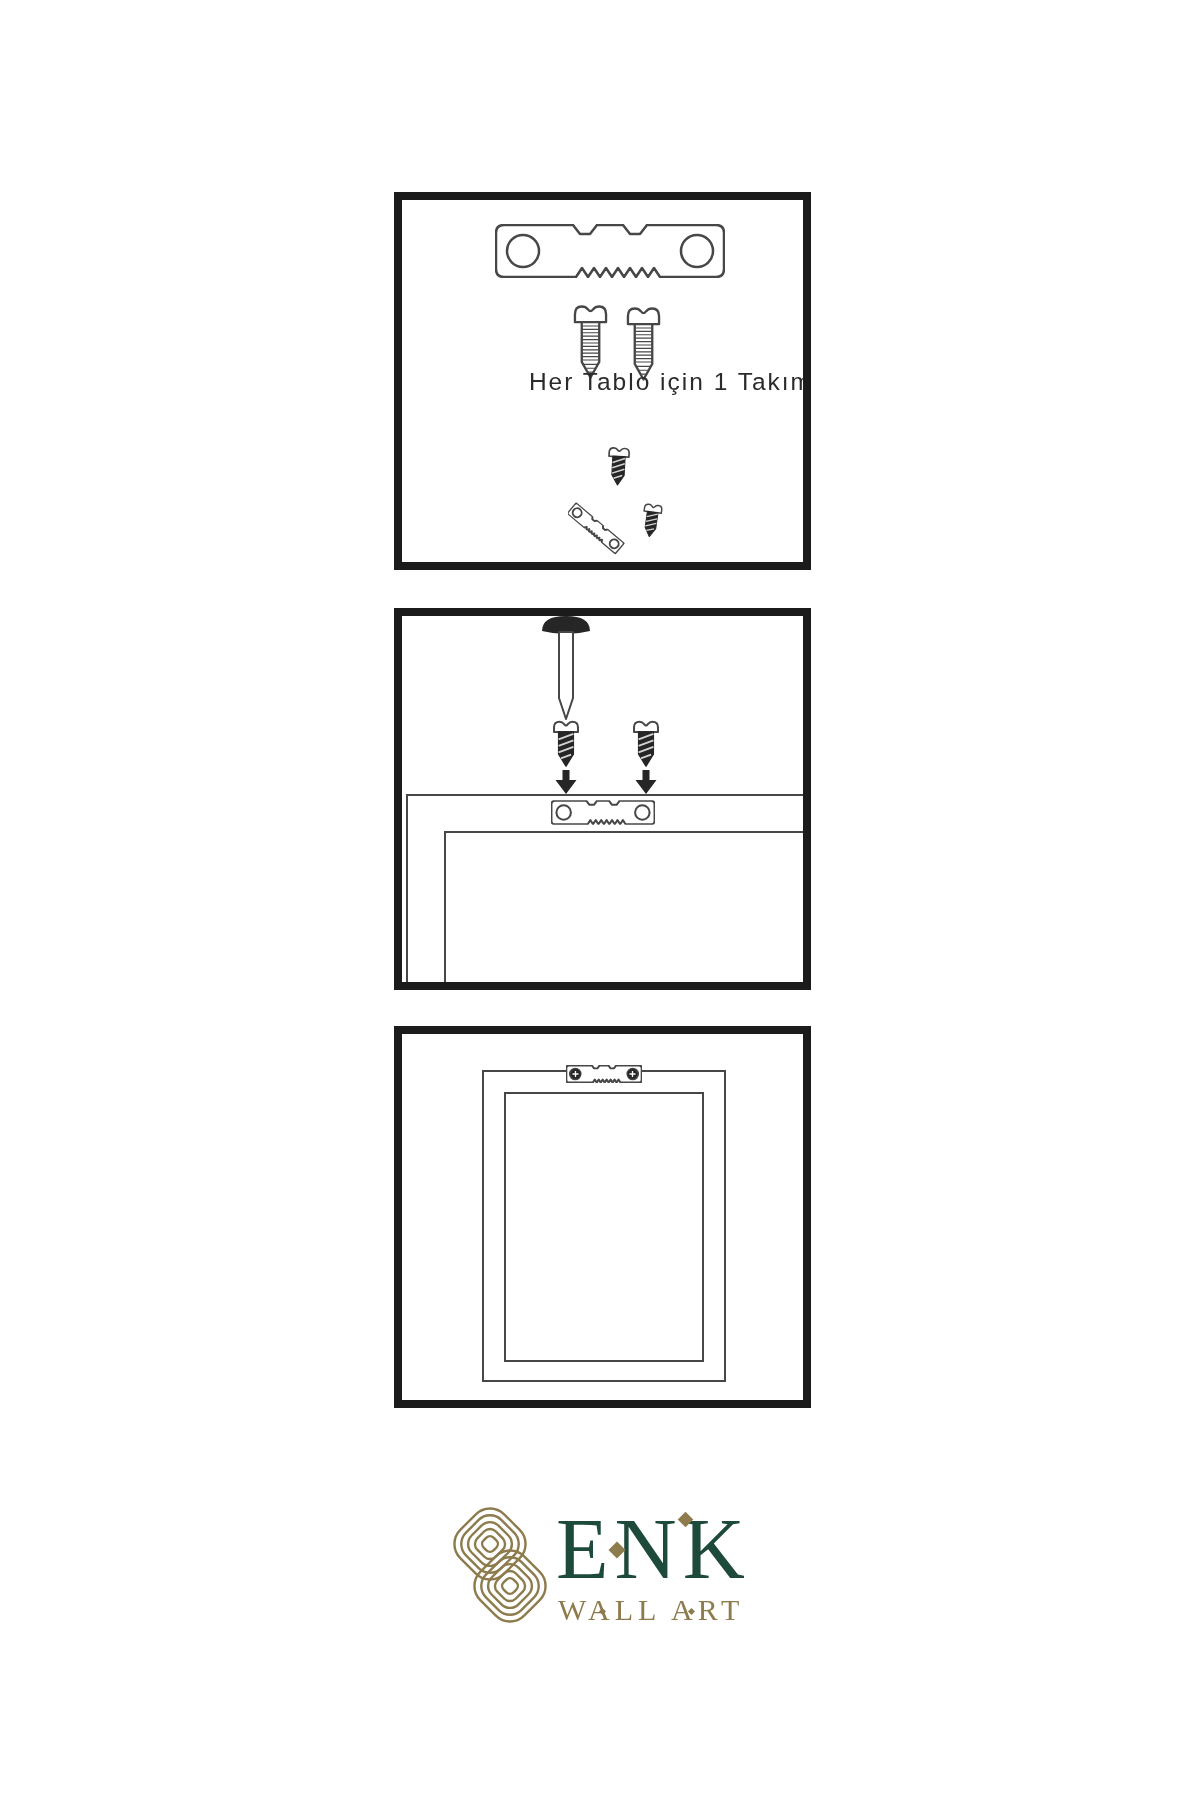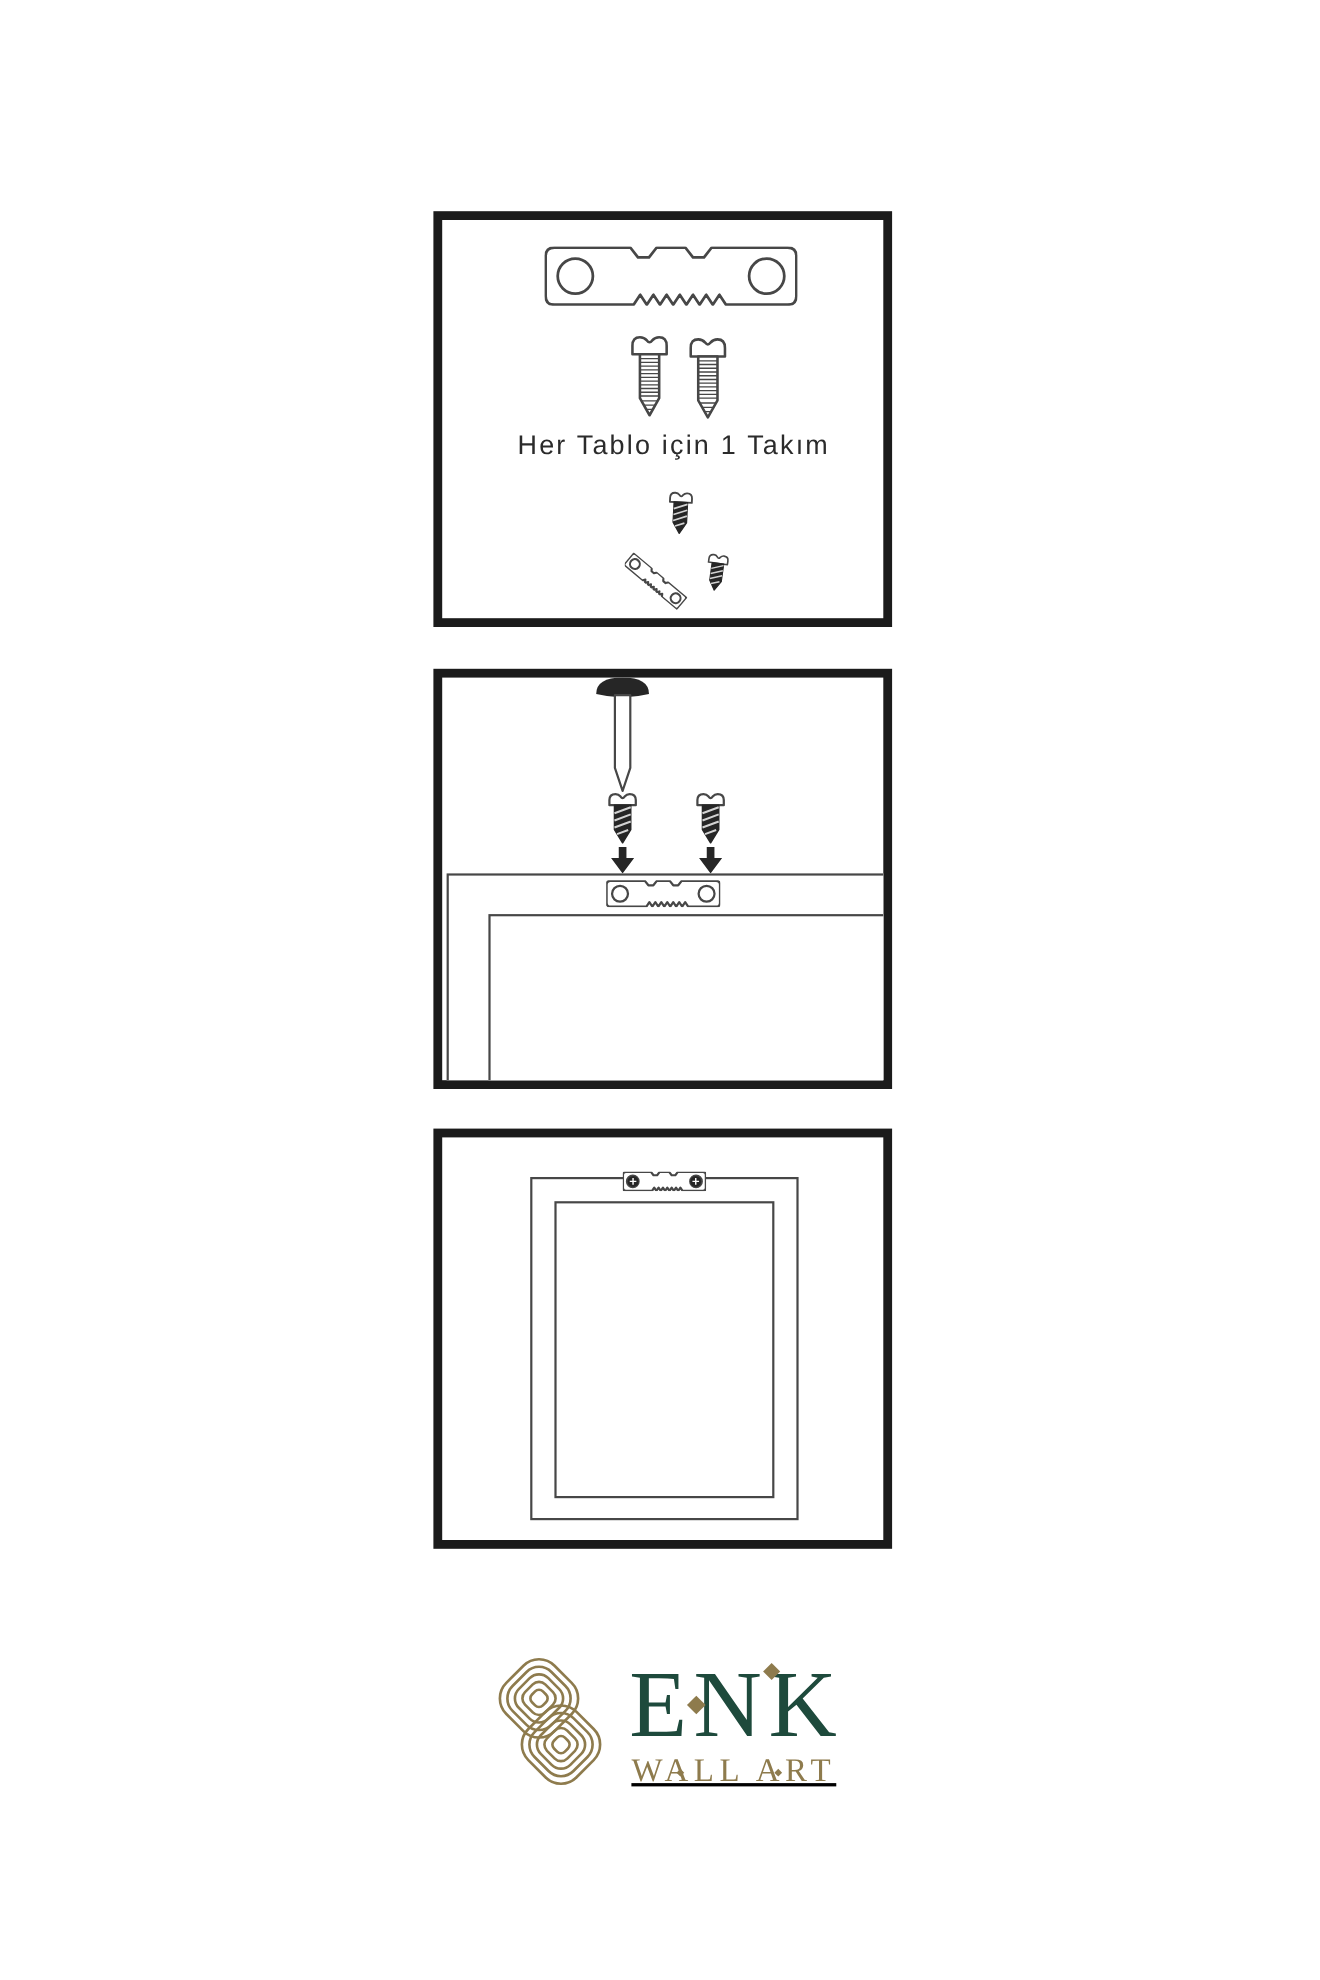--- a/index.html
+++ b/index.html
@@ -13,36 +13,36 @@
     border:8px solid var(--panel-border,#1b1b1b);
     background:#ffffff; overflow:hidden;
   }
   .panel-1 { top:192px;  height:362px; }
   .panel-2 { top:608px;  height:366px; }
   .panel-3 { top:1026px; height:366px; }
   .abs { position:absolute; }
   .panel svg { color:var(--line,#474747); display:block; }
 
   .caption {
-    position:absolute; left:0; right:0; top:192px; text-align:center;
+    position:absolute; left:0; right:0; top:168px; text-align:right;
     transform:translateX(10px);
     font-size:24.5px; letter-spacing:2px; font-weight:300;
     color:var(--caption,#2b2b2b); white-space:nowrap;
   }
 
   .frame-edge { position:absolute; border:2px solid var(--line,#474747); background:#ffffff; }
   .p2-frame-outer { left:4px;  top:178px; right:-12px; bottom:-12px; }
   .p2-frame-inner { left:42px; top:215px; right:-12px; bottom:-12px; }
   .p3-frame-outer { left:80px;  top:36px; width:240px; height:308px; }
   .p3-frame-inner { left:102px; top:58px; width:196px; height:266px; border-width:2px; }
 
   
   .logo { position:absolute; left:0; top:0; }
   .knot { position:absolute; left:440px; top:1500px; }
-  .brand { position:absolute; left:572px; top:1506px; font-family:"Liberation Serif", serif;text-decoration:underline; }
+  .brand { position:absolute; left:556px; top:1506px; font-family:"Liberation Serif", serif; }
   .brand-name {
     position:relative; display:inline-block;
     font-size:86px; line-height:1.0; letter-spacing:6px;
     color:var(--logo-green,#1e4a3c);
   }
   .brand-sub {
     position:relative; display:block; margin-top:1px; padding-left:2px;
     font-size:30px; letter-spacing:5px; color:var(--logo-gold,#8e7b4d);
     white-space:nowrap;
   }

